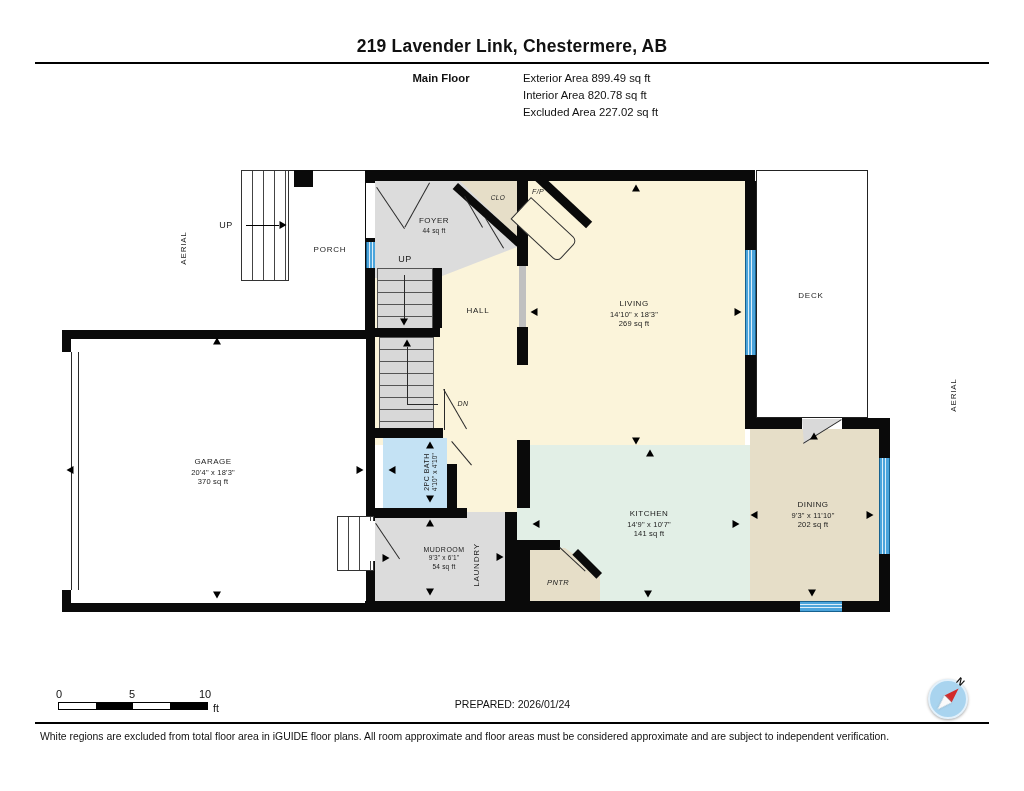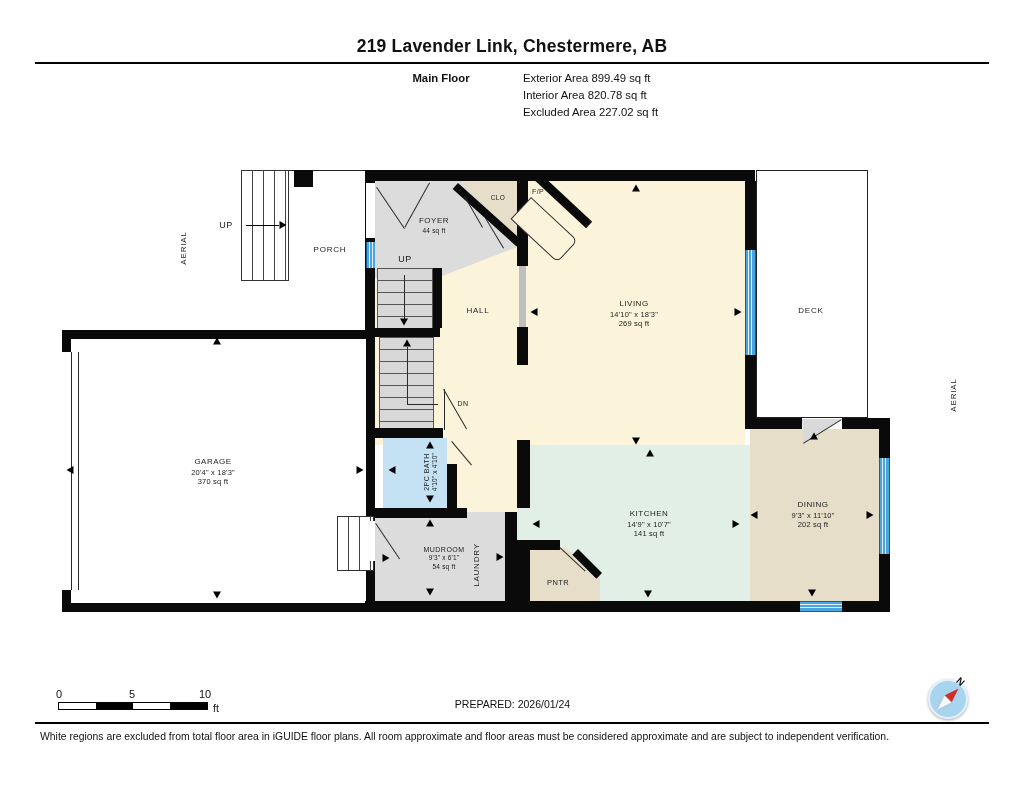--- a/index.html
+++ b/index.html
@@ -11,21 +11,21 @@
   .ln{position:absolute;height:1px;background:#2a2a2a;transform-origin:0 0;}
   .lnv{position:absolute;width:1px;background:#2a2a2a;}
   .lbl{position:absolute;transform:translate(-50%,-50%);text-align:center;color:#1b1b1b;
        letter-spacing:.5px;line-height:1.32;white-space:nowrap;}
   .vert{transform:translate(-50%,-50%) rotate(-90deg);}
   .rname{display:block;font-size:8px;}
   .rdim,.rarea{display:block;font-size:7.5px;letter-spacing:.2px;}
   .rdim:empty,.rarea:empty{display:none;}
   .tiny .rname{font-size:7px;}
   .tiny .rdim,.tiny .rarea{font-size:6.5px;}
-  .sm{font-size:7px;letter-spacing:.4px;}
+  .sm{font-size:7px;letter-spacing:.4px;font-style:italic;}
   .md{font-size:8px;letter-spacing:.8px;}
   .up{font-size:9px;letter-spacing:.6px;}
   .aU,.aD,.aL,.aR{position:absolute;width:0;height:0;transform:translate(-50%,-50%);}
   .aU{border-left:4px solid transparent;border-right:4px solid transparent;border-bottom:7px solid #000;}
   .aD{border-left:4px solid transparent;border-right:4px solid transparent;border-top:7px solid #000;}
   .aL{border-top:4px solid transparent;border-bottom:4px solid transparent;border-right:7px solid #000;}
   .aR{border-top:4px solid transparent;border-bottom:4px solid transparent;border-left:7px solid #000;}
   .stairs{position:absolute;background:#fff;border:1px solid #333;box-sizing:border-box;}
   .stairsg{position:absolute;background:#d8d8d8;border:1px solid #555;box-sizing:border-box;}
   .stV{background-image:repeating-linear-gradient(90deg,transparent 0 10px,#444 10px 11px);}
@@ -189,21 +189,21 @@
   </div>
   <div class="lbl tiny vert" style="left:431px;top:472px">
     <span class="rname">2PC BATH</span>
     <span class="rdim">4'10" x 4'10"</span>
   </div>
   <div class="lbl tiny" style="left:434px;top:226px">
     <span class="rname" style="font-size:8px">FOYER</span>
     <span class="rarea">44 sq ft</span>
   </div>
   <div class="lbl md" style="left:478px;top:311px">HALL</div>
-  <div class="lbl md" style="left:811px;top:311px">DECK</div>
+  <div class="lbl md" style="left:811px;top:296px">DECK</div>
   <div class="lbl md" style="left:330px;top:250px">PORCH</div>
   <div class="lbl md vert" style="left:477px;top:565px">LAUNDRY</div>
   <div class="lbl sm" style="left:558px;top:583px;font-size:7.5px">PNTR</div>
   <div class="lbl sm" style="left:498px;top:198px;font-size:6.5px">CLO</div>
   <div class="lbl sm" style="left:538px;top:192px">F/P</div>
   <div class="lbl sm" style="left:463px;top:404px">DN</div>
   <div class="lbl up" style="left:405px;top:260px">UP</div>
   <div class="lbl up" style="left:226px;top:226px">UP</div>
   <div class="lbl md vert" style="left:184px;top:248px">AERIAL</div>
   <div class="lbl md vert" style="left:954px;top:395px">AERIAL</div>

